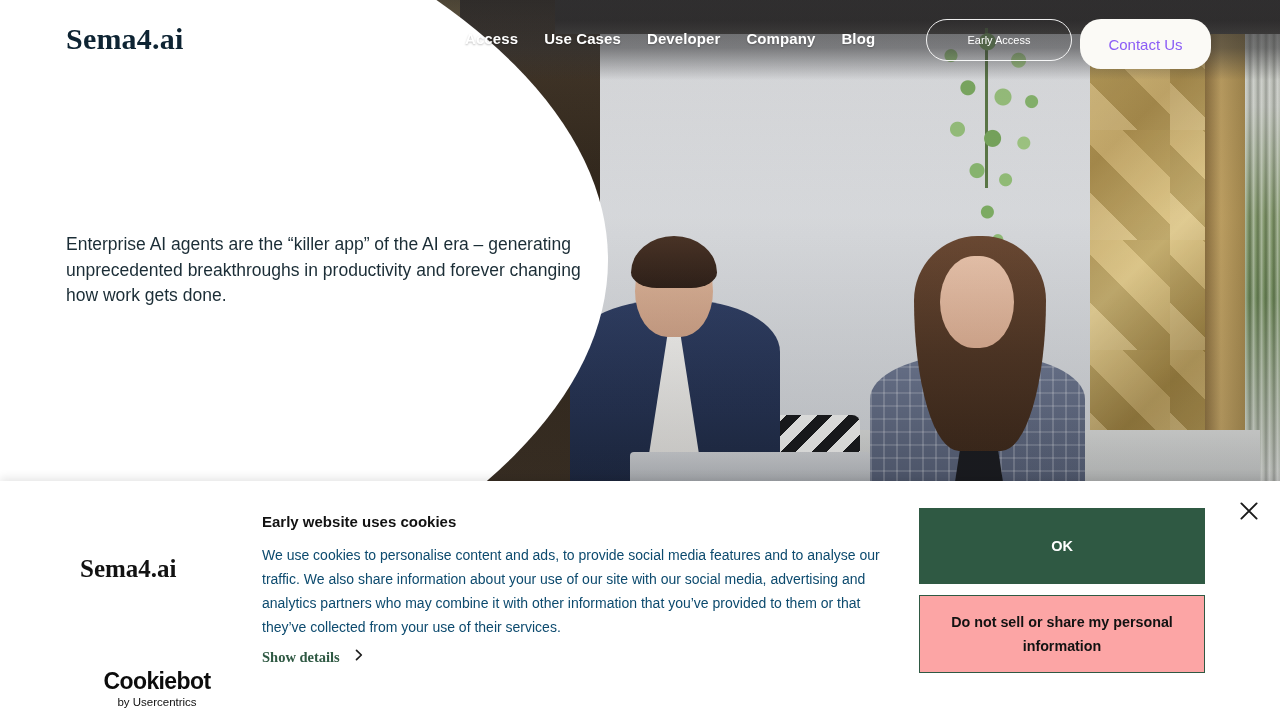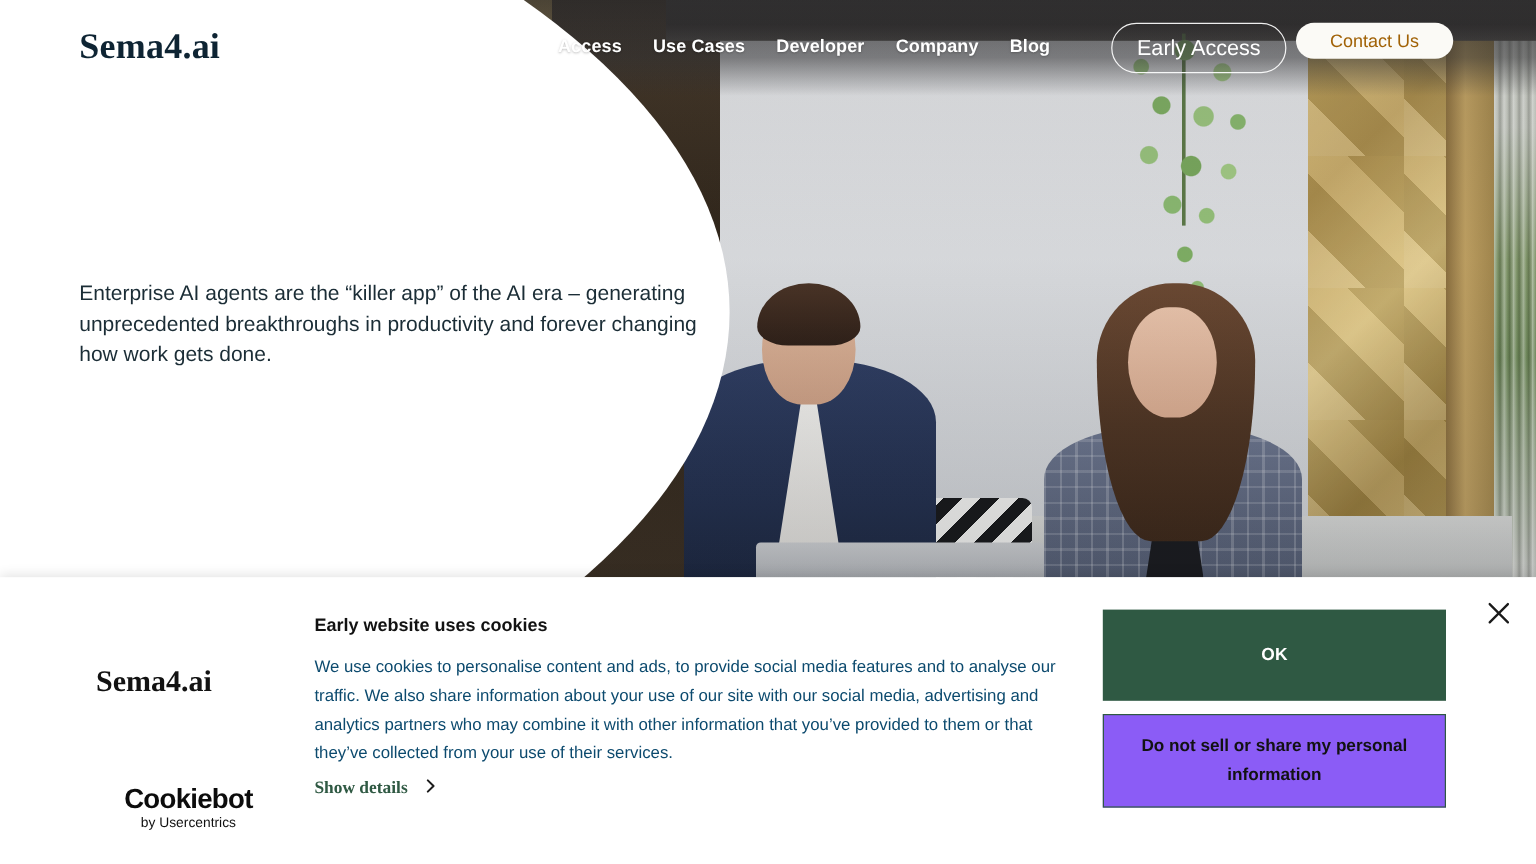--- a/index.html
+++ b/index.html
@@ -239,34 +239,34 @@
     text-shadow: 0 1px 2px rgba(0,0,0,.25);
   }
   .btn-early {
     position: absolute;
     left: 926px; top: 19px;
     width: 146px; height: 42px;
     border: 1.5px solid rgba(255,255,255,.92);
     border-radius: 21px;
     background: transparent;
     color: #ffffff;
-    font-size: 18px;
+    font-size: 11px;
     font-weight: 400;
     display: flex; align-items: center; justify-content: center;
     cursor: pointer;
     white-space: nowrap;
   }
   .btn-contact {
     position: absolute;
     left: 1080px; top: 19px;
-    width: 131px; height: 30px;
+    width: 131px; height: 50px;
     border: none;
     border-radius: 21px;
     background: #fbfaf6;
-    color: #a16207;
+    color: #8b5cf6;
     font-size: 15px;
     font-weight: 400;
     display: flex; align-items: center; justify-content: center;
     cursor: pointer;
     white-space: nowrap;
   }
 
   
   .hero-copy {
     position: absolute;
@@ -309,21 +309,21 @@
     position: absolute;
     left: 20px; top: 74px;
     font-family: "Liberation Serif", serif;
     font-weight: 700;
     font-size: 25px;
     color: #121212;
     white-space: nowrap;
   }
   .cb-cookiebot {
     position: absolute;
-    left: 17px; top: 172px;
+    left: 17px; top: 188px;
     text-align: center;
     width: 160px;
   }
   .cb-cookiebot-main {
     font-size: 23px;
     font-weight: 700;
     color: #0c0c0c;
     letter-spacing: -0.6px;
     line-height: 25px;
   }
@@ -385,21 +385,21 @@
     font-size: 14.5px;
     font-weight: 700;
     display: flex; align-items: center; justify-content: center;
     cursor: pointer;
     font-family: "Liberation Sans", sans-serif;
   }
   .btn-donotsell {
     position: absolute;
     left: 0; top: 114px;
     width: 286px; height: 78px;
-    background: #8b5cf6;
+    background: #fca5a5;
     color: #121212;
     border: 1px solid #2f5943;
     font-size: 14.3px;
     font-weight: 700;
     line-height: 24px;
     text-align: center;
     display: flex; align-items: center; justify-content: center;
     padding: 0 28px;
     cursor: pointer;
     font-family: "Liberation Sans", sans-serif;

